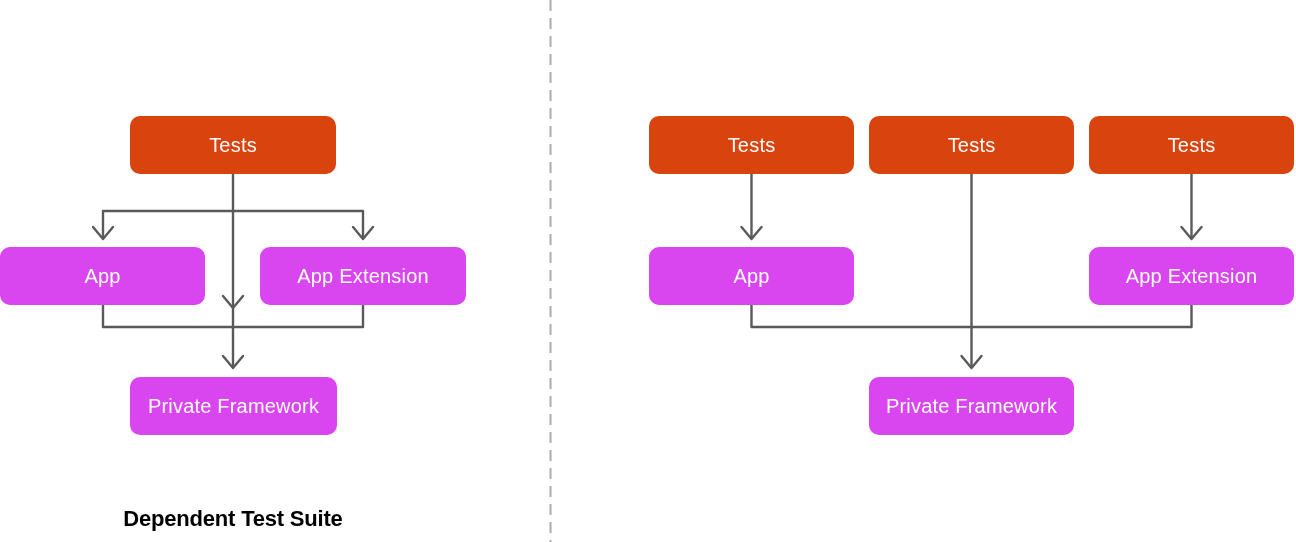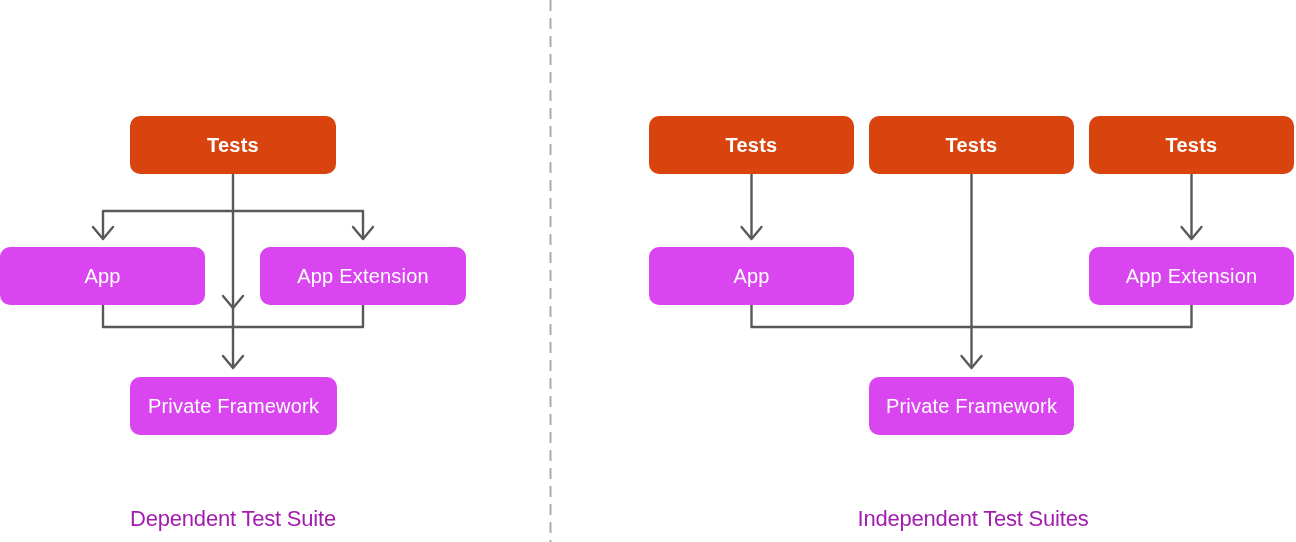--- a/index.html
+++ b/index.html
@@ -21,28 +21,28 @@
     display: flex;
     align-items: center;
     justify-content: center;
     border-radius: 10px;
     color: #ffffff;
     font-size: 20px;
     font-weight: 400;
     letter-spacing: 0.2px;
     white-space: nowrap;
   }
-  .tests { background: #D8430E; font-weight: bold; }
+  .tests { background: #D8430E; }
   .comp  { background: #d946ef; }
   .panel-title {
     position: absolute;
     text-align: center;
     font-size: 22px;
-    font-weight: 400;
-    color: #a21caf;
+    font-weight: 700;
+    color: #000000;
     letter-spacing: -0.2px;
   }
 </style>
 </head>
 <body>
 
 <div class="canvas">
 
   <svg class="wires" viewBox="0 0 1296 542" xmlns="http://www.w3.org/2000/svg">
     <g stroke="#59595B" stroke-width="2.4" fill="none" stroke-linecap="round" stroke-linejoin="round">
@@ -87,15 +87,14 @@
   <div class="node tests" style="left:869px; top:116px; width:205px; height:58px;">Tests</div>
 
   <div class="node tests" style="left:1089px; top:116px; width:205px; height:58px;">Tests</div>
 
   <div class="node comp" style="left:649px; top:247px; width:205px; height:58px;">App</div>
 
   <div class="node comp" style="left:1089px; top:247px; width:205px; height:58px;">App Extension</div>
 
   <div class="node comp" style="left:869px; top:377px; width:205px; height:58px;">Private Framework</div>
 
-  <div class="panel-title" style="left:673px; top:506px; width:600px;">Independent Test Suites</div>
 
 </div>
 
 </body></html>

